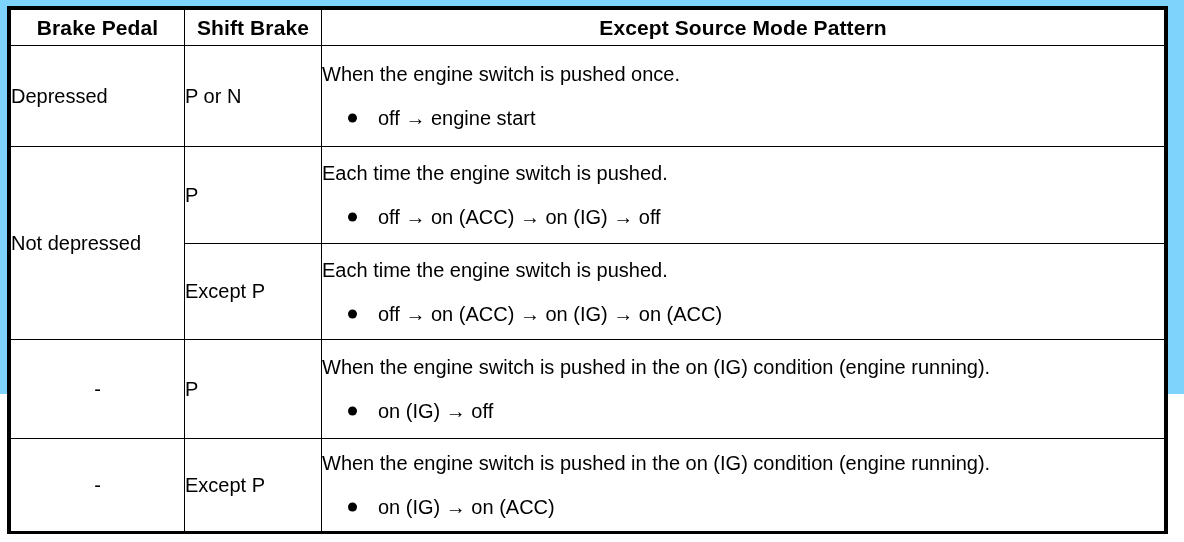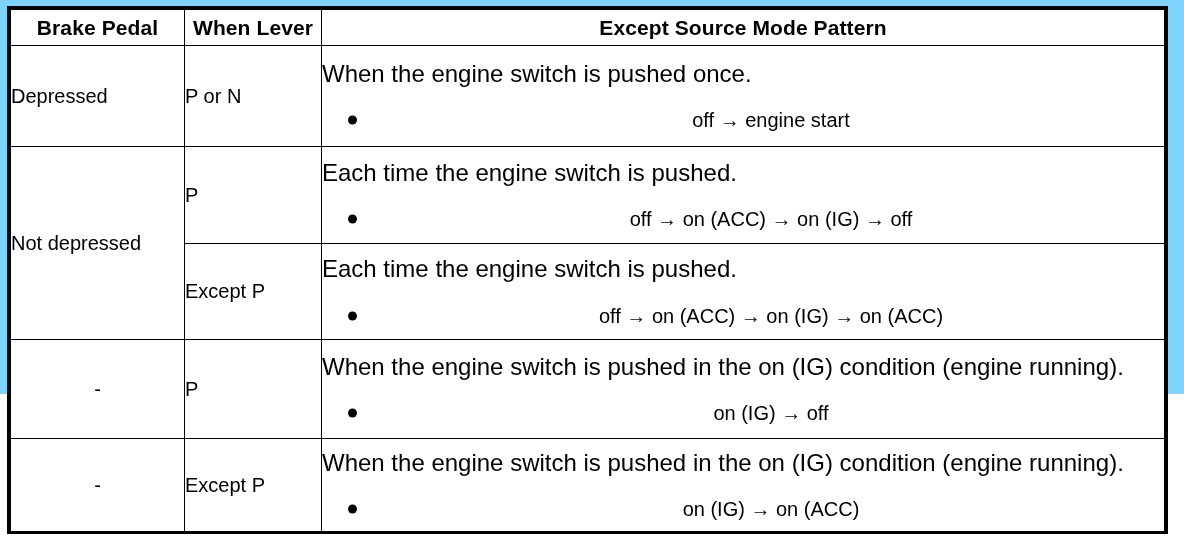--- a/index.html
+++ b/index.html
@@ -73,37 +73,36 @@
     font-size: 20px;
   }
 
   
   td.pattern {
     text-align: left;
     vertical-align: top;
     padding: 7px 6px 6px 8px;
   }
   .pattern-lead {
-    font-size: 24px;
+    font-size: 20px;
     line-height: 1.2;
     white-space: nowrap;
   }
   ul.pattern-list {
     list-style: none;
     margin: 0;
     padding: 0;
   }
   ul.pattern-list li {
     position: relative;
     font-size: 20px;
     line-height: 1.2;
     padding-left: 56px;
     margin-top: 20px;
     white-space: nowrap;
-    text-align: center;
   }
   ul.pattern-list li .bullet {
     position: absolute;
     left: 26px;
     top: 50%;
     transform: translateY(-50%);
     width: 9px;
     height: 9px;
     border-radius: 50%;
     background: #000000;
@@ -124,21 +123,21 @@
   <div class="table-wrap">
     <table class="spec">
       <colgroup>
         <col class="c1">
         <col class="c2">
         <col class="c3">
       </colgroup>
       <thead>
         <tr class="header-row">
           <th>Brake Pedal</th>
-          <th>When Lever</th>
+          <th>Shift Brake</th>
           <th>Except Source Mode Pattern</th>
         </tr>
       </thead>
       <tbody>
 
         <tr class="r1">
           <td class="cond">Depressed</td>
           <td class="cond">P or N</td>
           <td class="pattern">
             <div class="pattern-lead">When the engine switch is pushed once.</div>

